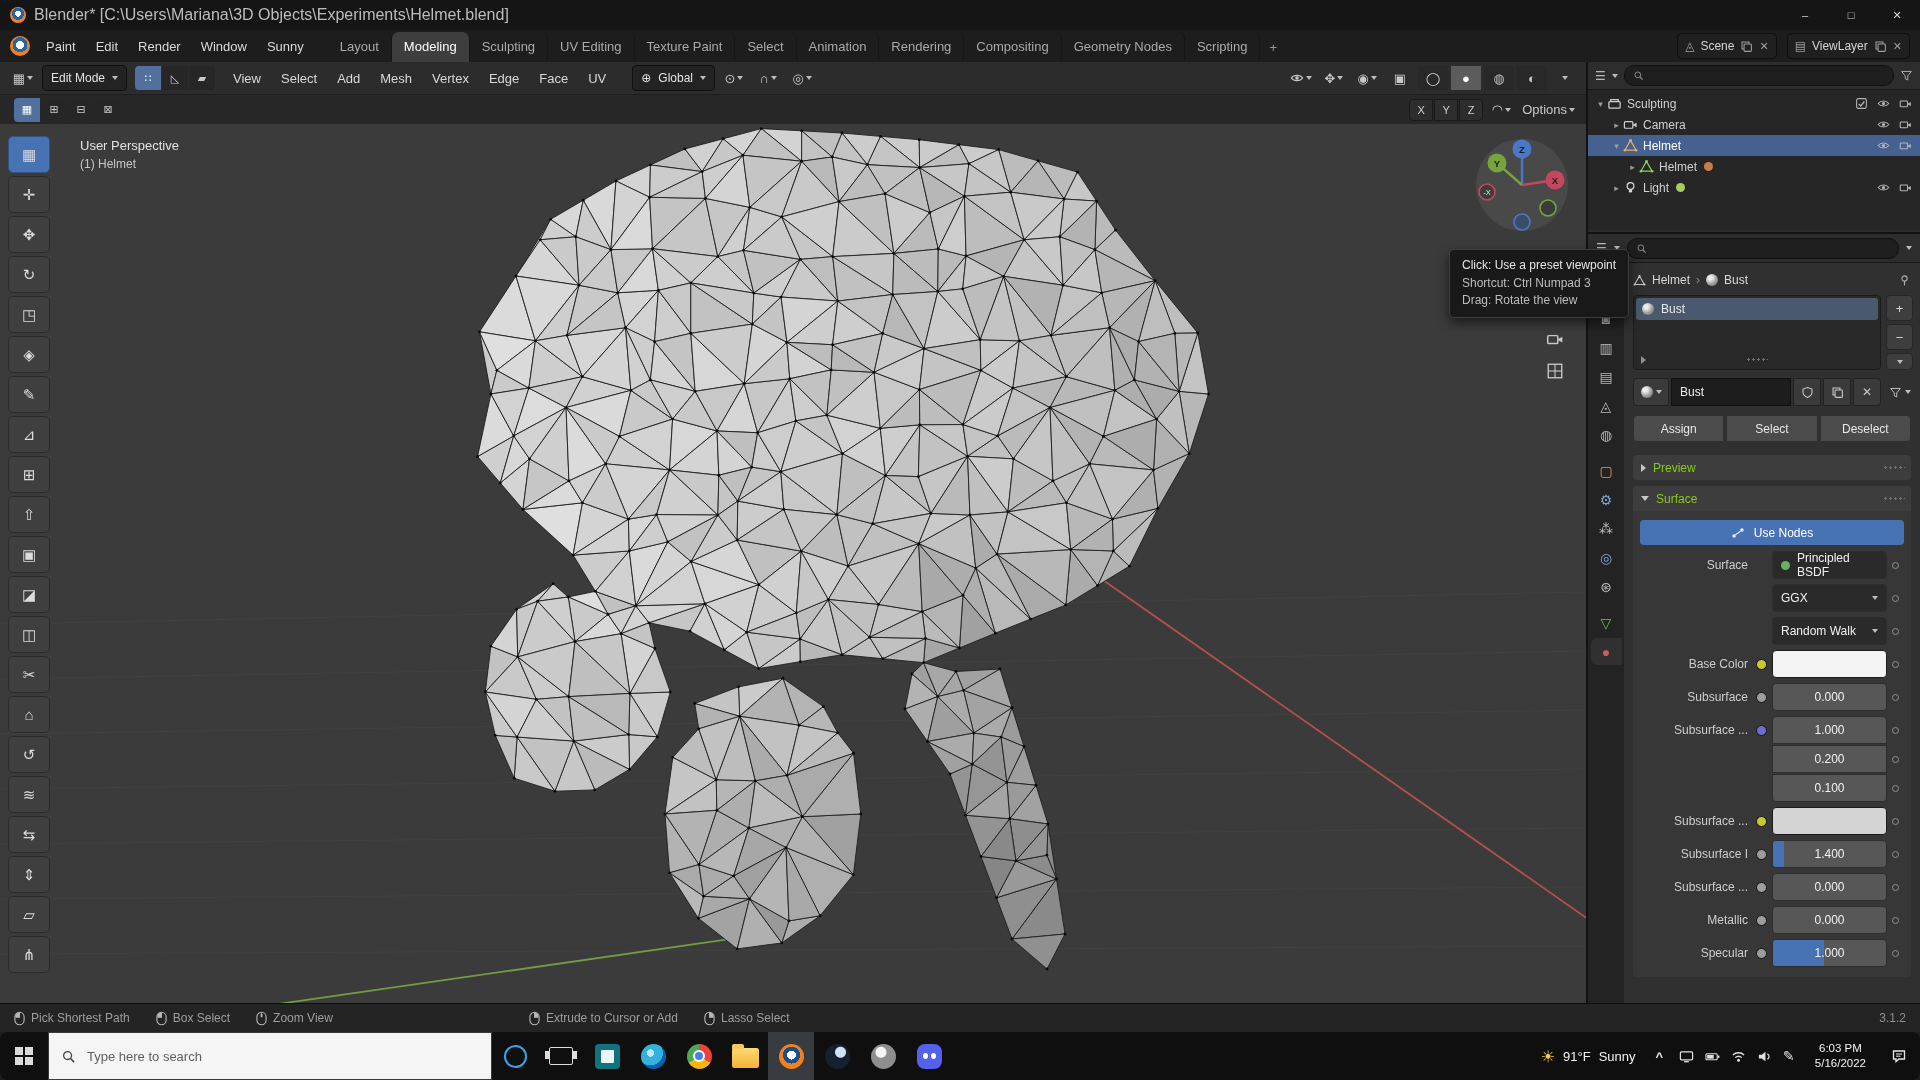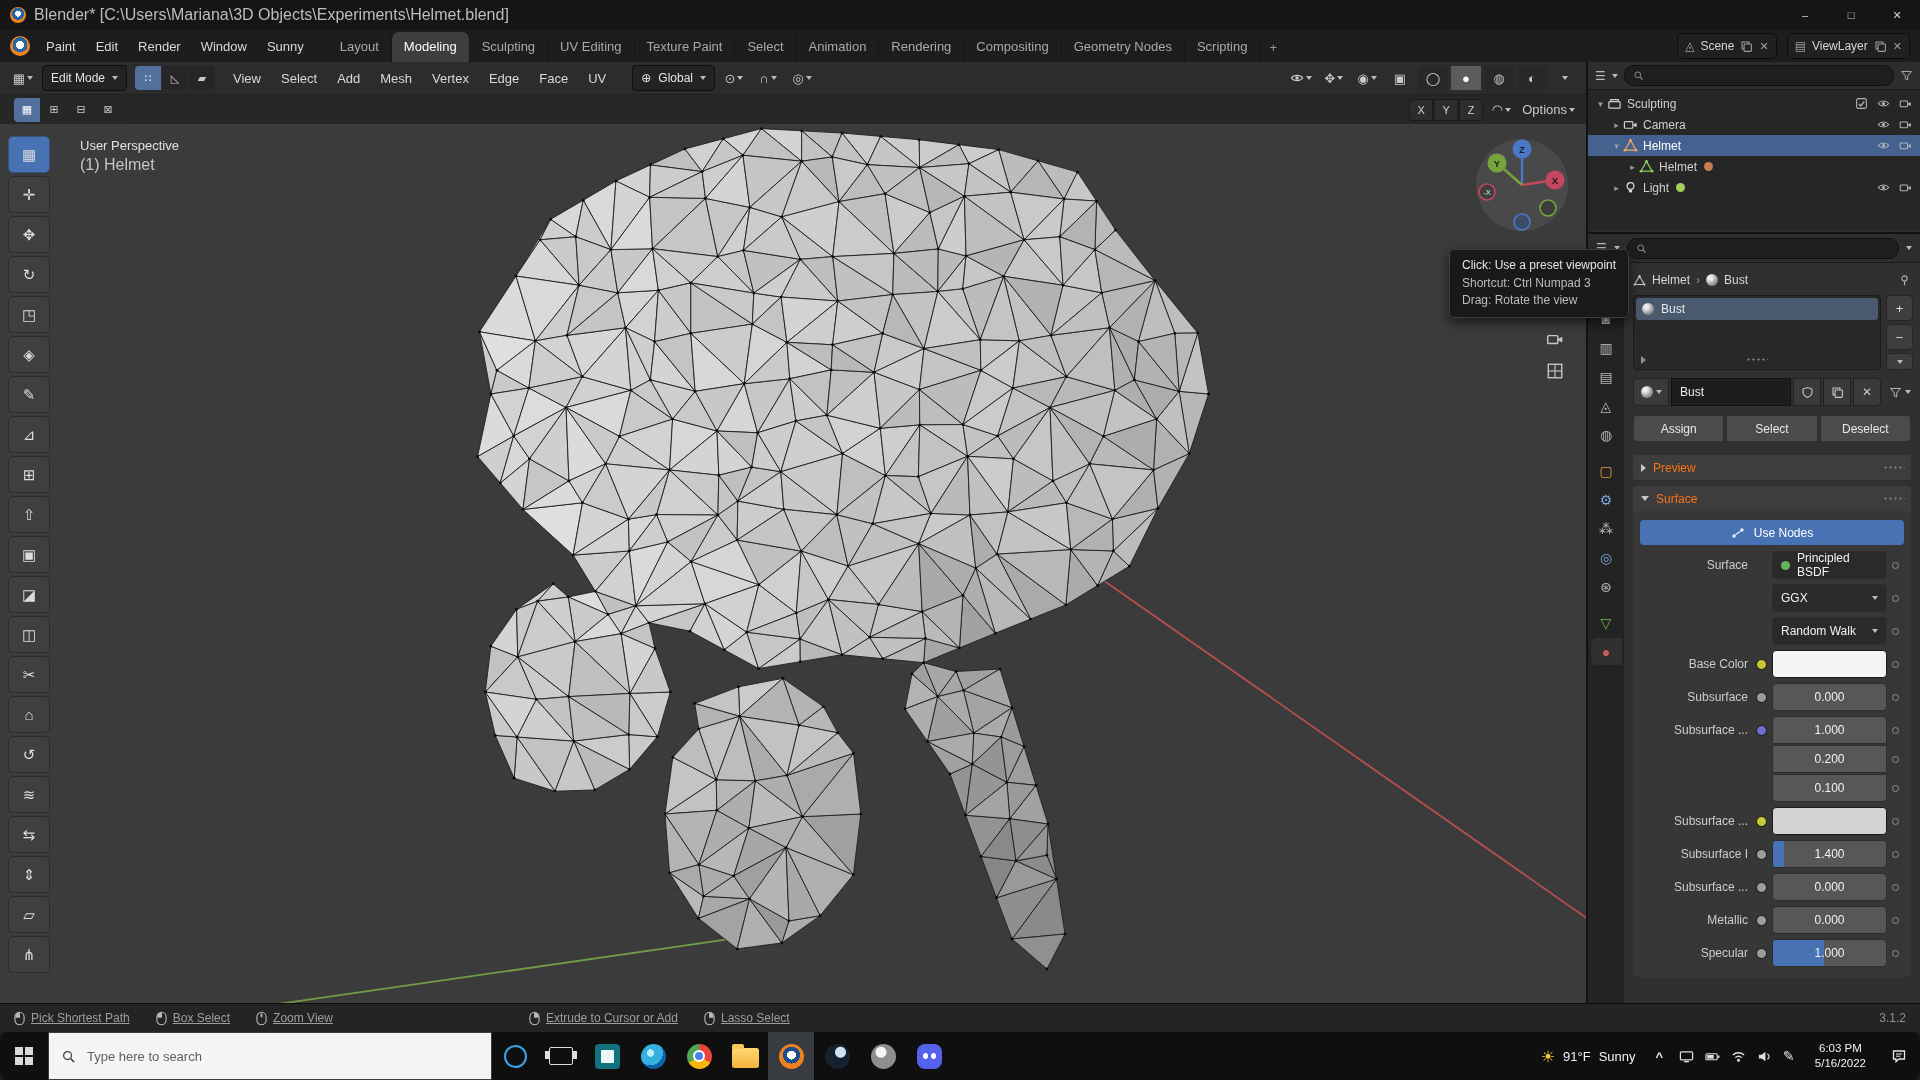--- a/index.html
+++ b/index.html
@@ -58,21 +58,21 @@
   .vp-canvas svg{width:100%;height:100%;display:block;}
 
   
   .vp-toolbar{position:absolute;left:8px;top:74px;width:44px;display:flex;flex-direction:column;gap:3px;z-index:10;}
   .tool{width:42px;height:37px;background:rgba(64,64,64,.93);border:1px solid #2b2b2b;border-radius:5px;display:flex;align-items:center;justify-content:center;padding:0;}
   .tool .tool-glyph{font-size:15px;color:#dcdcdc;line-height:1;}
   .tool.active{background:#4772b3;border-color:#35537f;}
 
   .vp-label{position:absolute;left:80px;top:74px;z-index:5;line-height:19px;}
   .vp-label .l1{font-size:13px;color:#e2e2e2;}
-  .vp-label .l2{font-size:16px;color:#c6c6c6;}
+  .vp-label .l2{font-size:12px;color:#c6c6c6;}
 
   .gizmo{position:absolute;right:16px;top:72px;width:100px;height:100px;z-index:6;}
   .gizmo text{font-size:9.5px;fill:#1e1e1e;text-anchor:middle;font-weight:bold;}
   .gizmo text.neg{font-size:7.5px;fill:#e6e6e6;font-weight:normal;}
   .vp-nav{position:absolute;right:24px;top:268px;display:flex;flex-direction:column;gap:14px;z-index:6;}
   .vp-nav svg{width:18px;height:18px;color:#c8c8c8;}
 
   
   .tooltip{position:absolute;left:1449px;top:249px;z-index:60;background:#191919;border:1px solid #3d3d3d;border-radius:5px;
     padding:7px 12px;font-size:12px;line-height:17.5px;color:#bdbdbd;box-shadow:0 5px 12px rgba(0,0,0,.55);white-space:nowrap;}
@@ -127,21 +127,21 @@
   .name-field{flex:1;height:26px;background:#1d1d1d;border:1px solid #101010;display:flex;align-items:center;padding:0 8px;color:#ececec;}
   .ibtn{width:26px;height:26px;background:#3a3a3a;border:1px solid #222;display:flex;align-items:center;justify-content:center;color:#c9c9c9;font-size:12px;flex:none;}
   .ibtn svg{width:13px;height:13px;}
   .ibtn.last{border-radius:0 4px 4px 0;}
   .browse-extra{margin-left:6px;display:flex;align-items:center;gap:3px;color:#c0c0c0;}
   .browse-extra svg{width:13px;height:13px;}
   .actions{display:flex;gap:2px;margin-top:10px;}
   .abtn{flex:1;height:25px;background:#4b4b4b;border:1px solid #303030;color:#e8e8e8;font-size:12px;display:flex;align-items:center;justify-content:center;}
   .abtn:first-child{border-radius:4px 0 0 4px;}
   .abtn:last-child{border-radius:0 4px 4px 0;}
-  .panel-h{height:25px;background:#3d3d3d;border-radius:4px;display:flex;align-items:center;gap:7px;padding:0 8px;color:#f97316;position:relative;text-align:right;}
+  .panel-h{height:25px;background:#3d3d3d;border-radius:4px;display:flex;align-items:center;gap:7px;padding:0 8px;color:#84cc16;position:relative;text-align:right;}
   .panel-h.mt{margin-top:13px;}
   .panel-h.open{margin-top:6px;border-radius:4px 4px 0 0;}
   .panel-h .gripdots{left:auto;right:6px;transform:none;top:10px;}
   .exp{width:0;height:0;flex:none;}
   .exp.closed{border-top:4px solid transparent;border-bottom:4px solid transparent;border-left:5.5px solid #c7c7c7;}
   .exp.open{border-left:4px solid transparent;border-right:4px solid transparent;border-top:5.5px solid #c7c7c7;}
   .panel-body{background:#373737;border-radius:0 0 4px 4px;padding:9px 7px 10px 7px;}
   .use-nodes{height:25px;border-radius:4px;background:var(--accent,#4772b3);color:#fff;display:flex;align-items:center;justify-content:center;gap:9px;font-size:12px;margin-bottom:6px;}
   .use-nodes svg{width:14px;height:14px;color:#e8eefb;}
   .prow{display:flex;align-items:center;margin-top:5px;min-height:26px;}
@@ -1661,21 +1661,21 @@
     </div>
   </div>
 
   <div class="tooltip" id="tooltip">
       <div class="tt-line first">Click: Use a preset viewpoint</div>
       <div class="tt-line">Shortcut: Ctrl Numpad 3</div>
       <div class="tt-line">Drag: Rotate the view</div>
     </div>
 
   <div class="status">
-    <div id="status-items" style="display:flex;align-items:center;text-decoration:underline;">
+    <div id="status-items" style="display:flex;align-items:center;">
         <div class="st-item">
           <svg>
             <use href="#i-mouse-l"></use>
           </svg>
           <span>Pick Shortest Path</span>
         </div>
         <div class="st-item">
           <svg>
             <use href="#i-mouse-l"></use>
           </svg>

